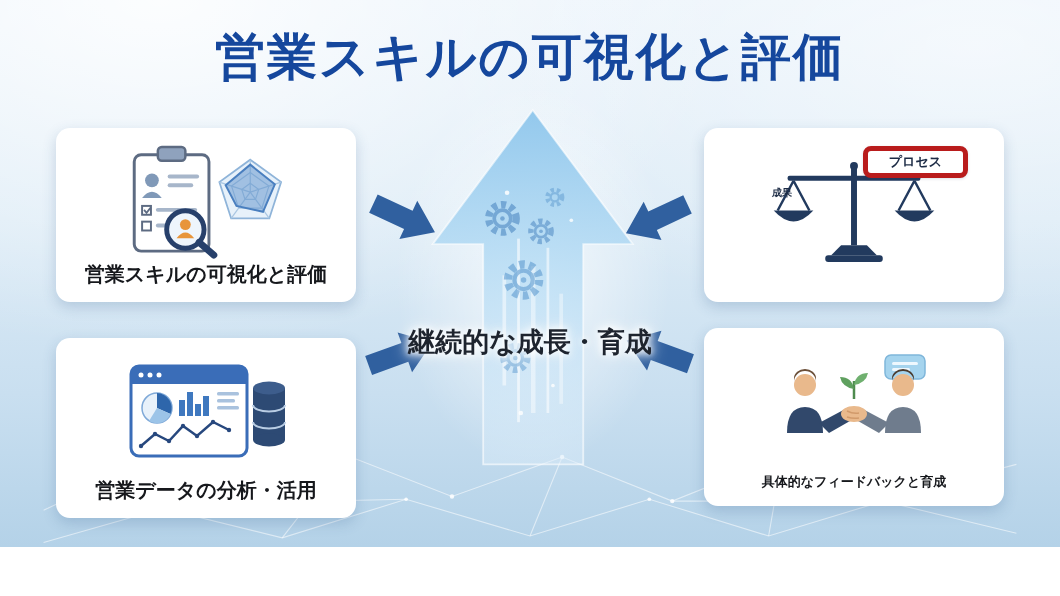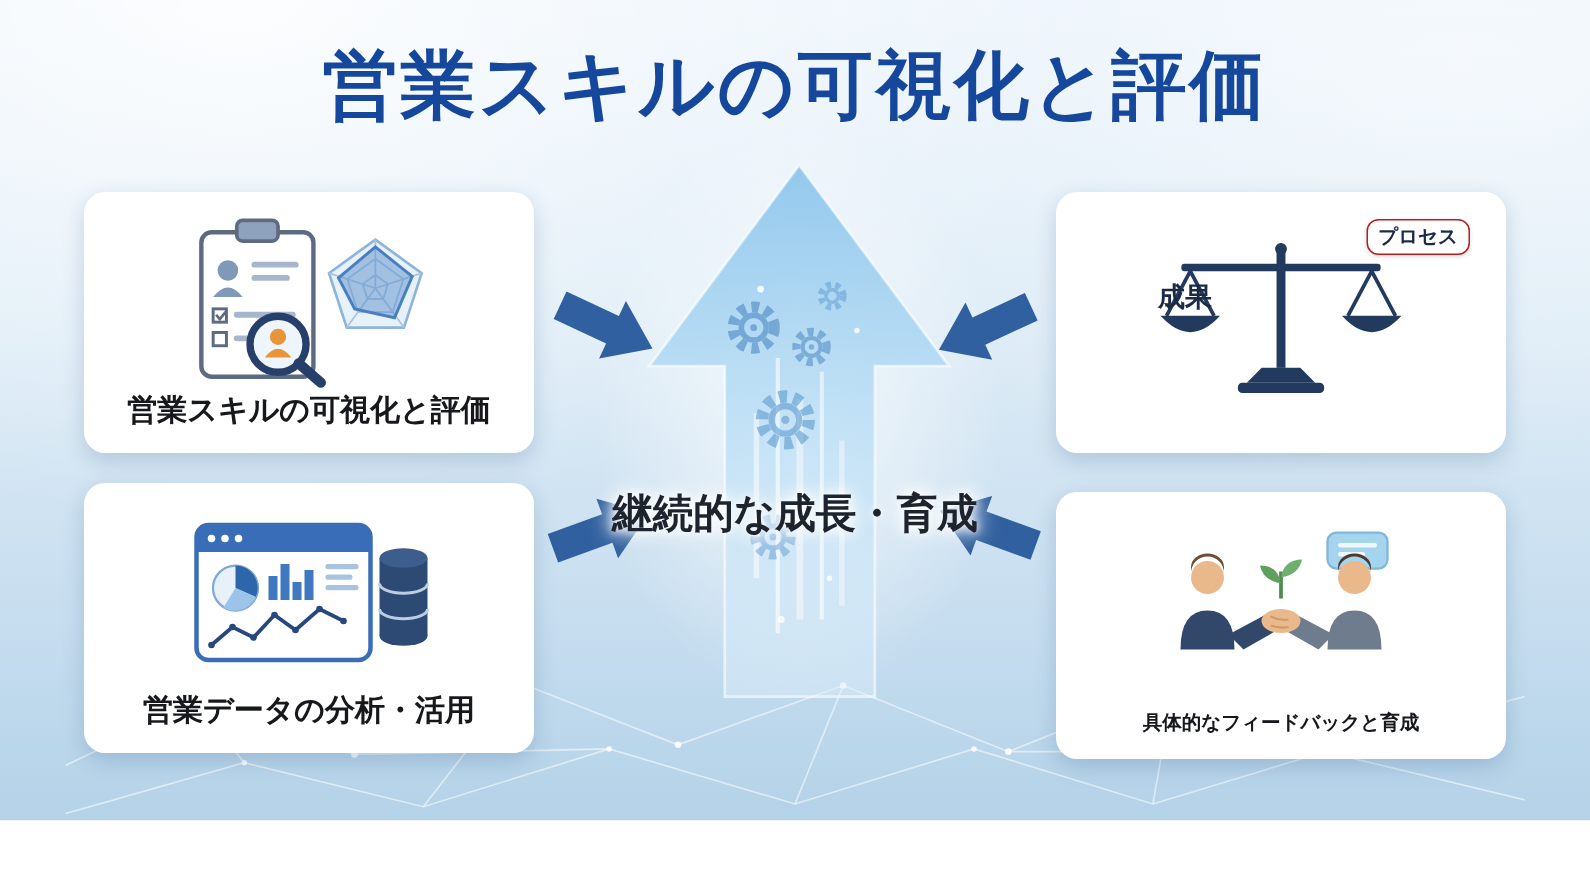--- a/index.html
+++ b/index.html
@@ -26,33 +26,33 @@
   }
 
   .card{
     position:absolute;z-index:3;width:300px;box-sizing:border-box;
     background:#ffffff;border-radius:14px;
     box-shadow:0 5px 14px rgba(45,85,135,.22);
     display:flex;flex-direction:column;align-items:center;justify-content:space-between;
     padding:12px 10px 16px;
   }
   .card-tl{left:56px;top:128px;height:174px;}
-  .card-bl{left:56px;top:322px;height:180px;justify-content:space-between;}
+  .card-bl{left:56px;top:338px;height:180px;justify-content:space-between;}
   .card-tr{left:704px;top:128px;height:174px;}
   .card-br{left:704px;top:328px;height:178px;}
 
   .icon-wrap{position:relative;flex:1;width:100%;display:flex;align-items:center;justify-content:center;}
   .card-label{font-weight:bold;font-size:20px;color:#16181c;text-align:center;line-height:1.2;white-space:nowrap;}
   .card-br .card-label{font-size:13px;}
 
   .scale-label{position:absolute;font-weight:bold;color:#1c2b45;}
-  .scale-label.left{left:58px;top:46px;font-size:18px;text-align:center;}
+  .scale-label.left{left:58px;top:46px;font-size:10px;text-align:center;}
   .scale-label.bubble{
-    right:14px;top:6px;font-size:13px;background:#ffffff;border:1px solid #b91c1c;
-    border-radius:8px;padding:2px 7px;box-shadow:0 1px 3px rgba(20,50,90,.15);
+    right:26px;top:6px;font-size:13px;background:#ffffff;border:5px solid #b91c1c;
+    border-radius:8px;padding:2px 21px;box-shadow:0 1px 3px rgba(20,50,90,.15);
   }
 </style>
 </head>
 <body>
 
 <div class="stage">
 
   <svg class="layer z0" viewBox="0 0 1060 596">
     <g stroke="#ffffff" stroke-opacity="0.55" stroke-width="1.2" fill="none">
       <polyline points="0,556 95,511 210,548 330,496 445,541 565,498 685,546 805,498 925,541 1060,506"></polyline>

